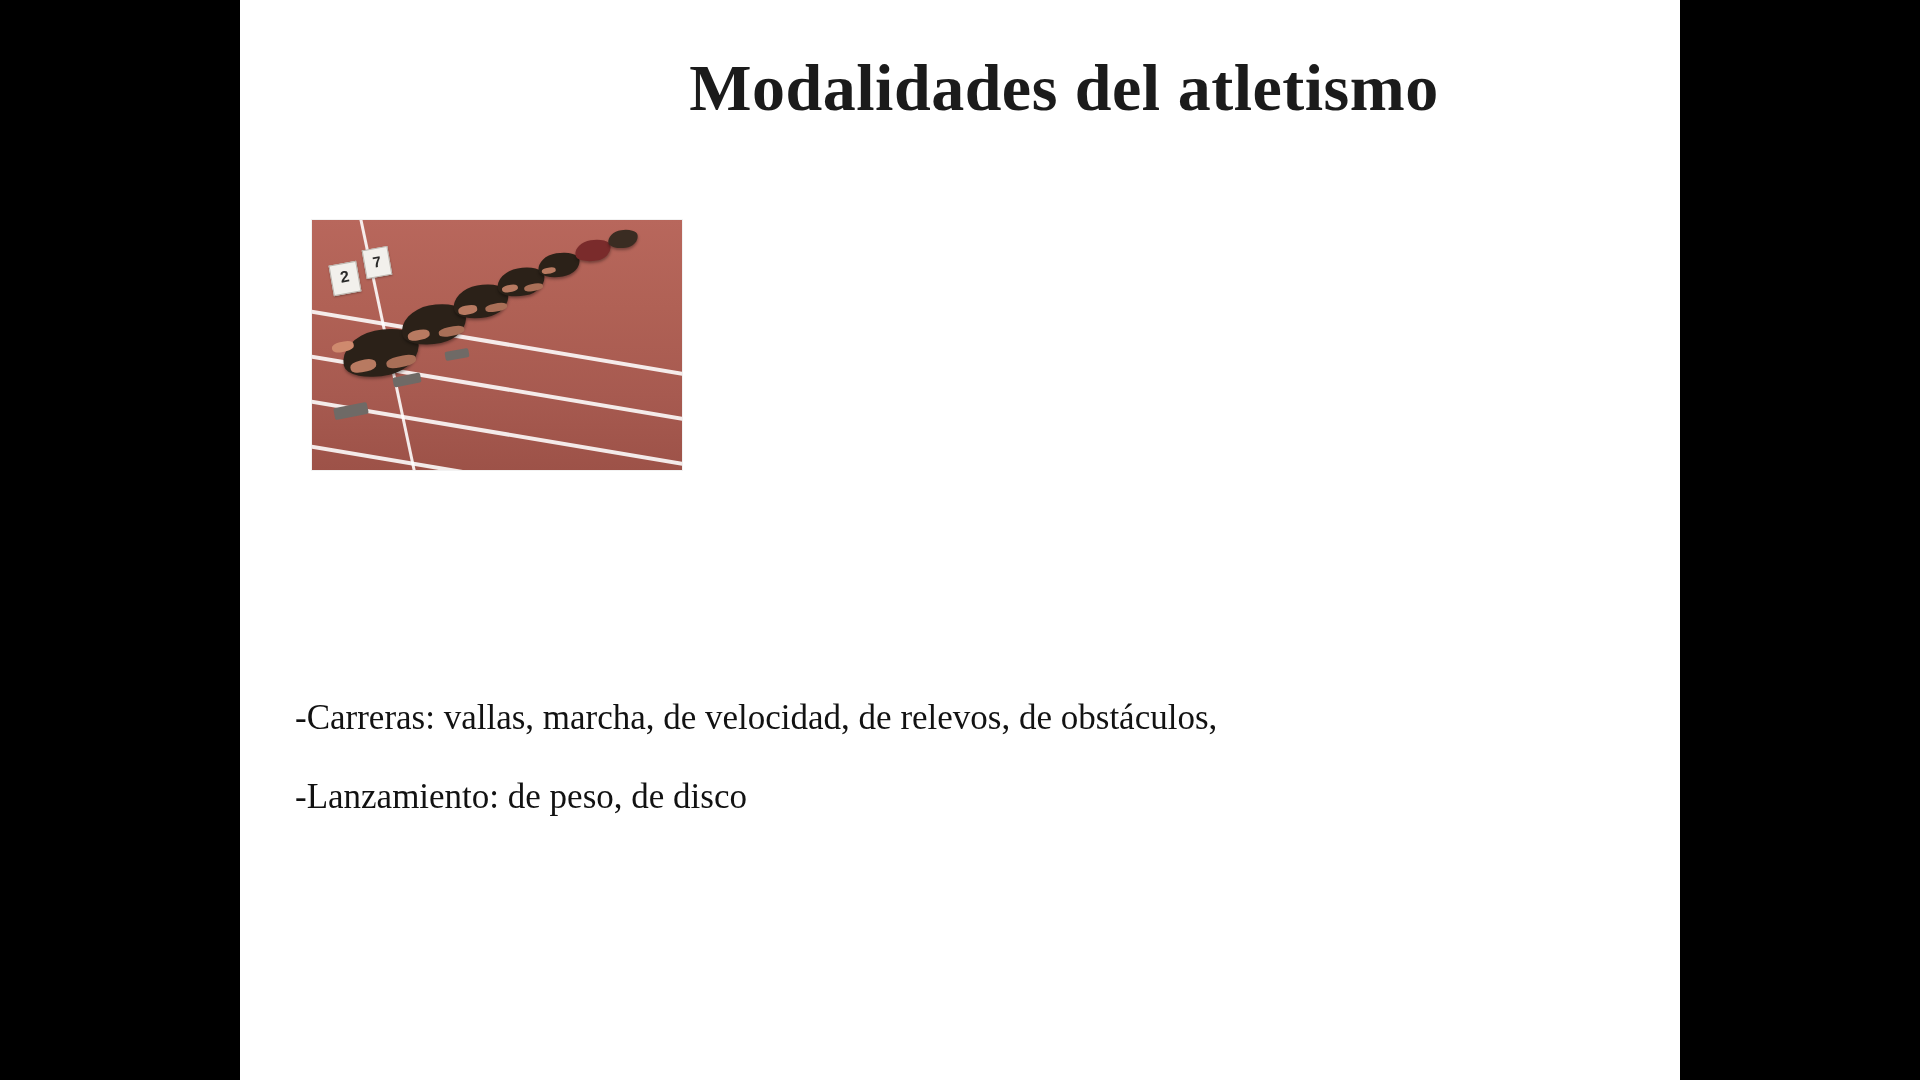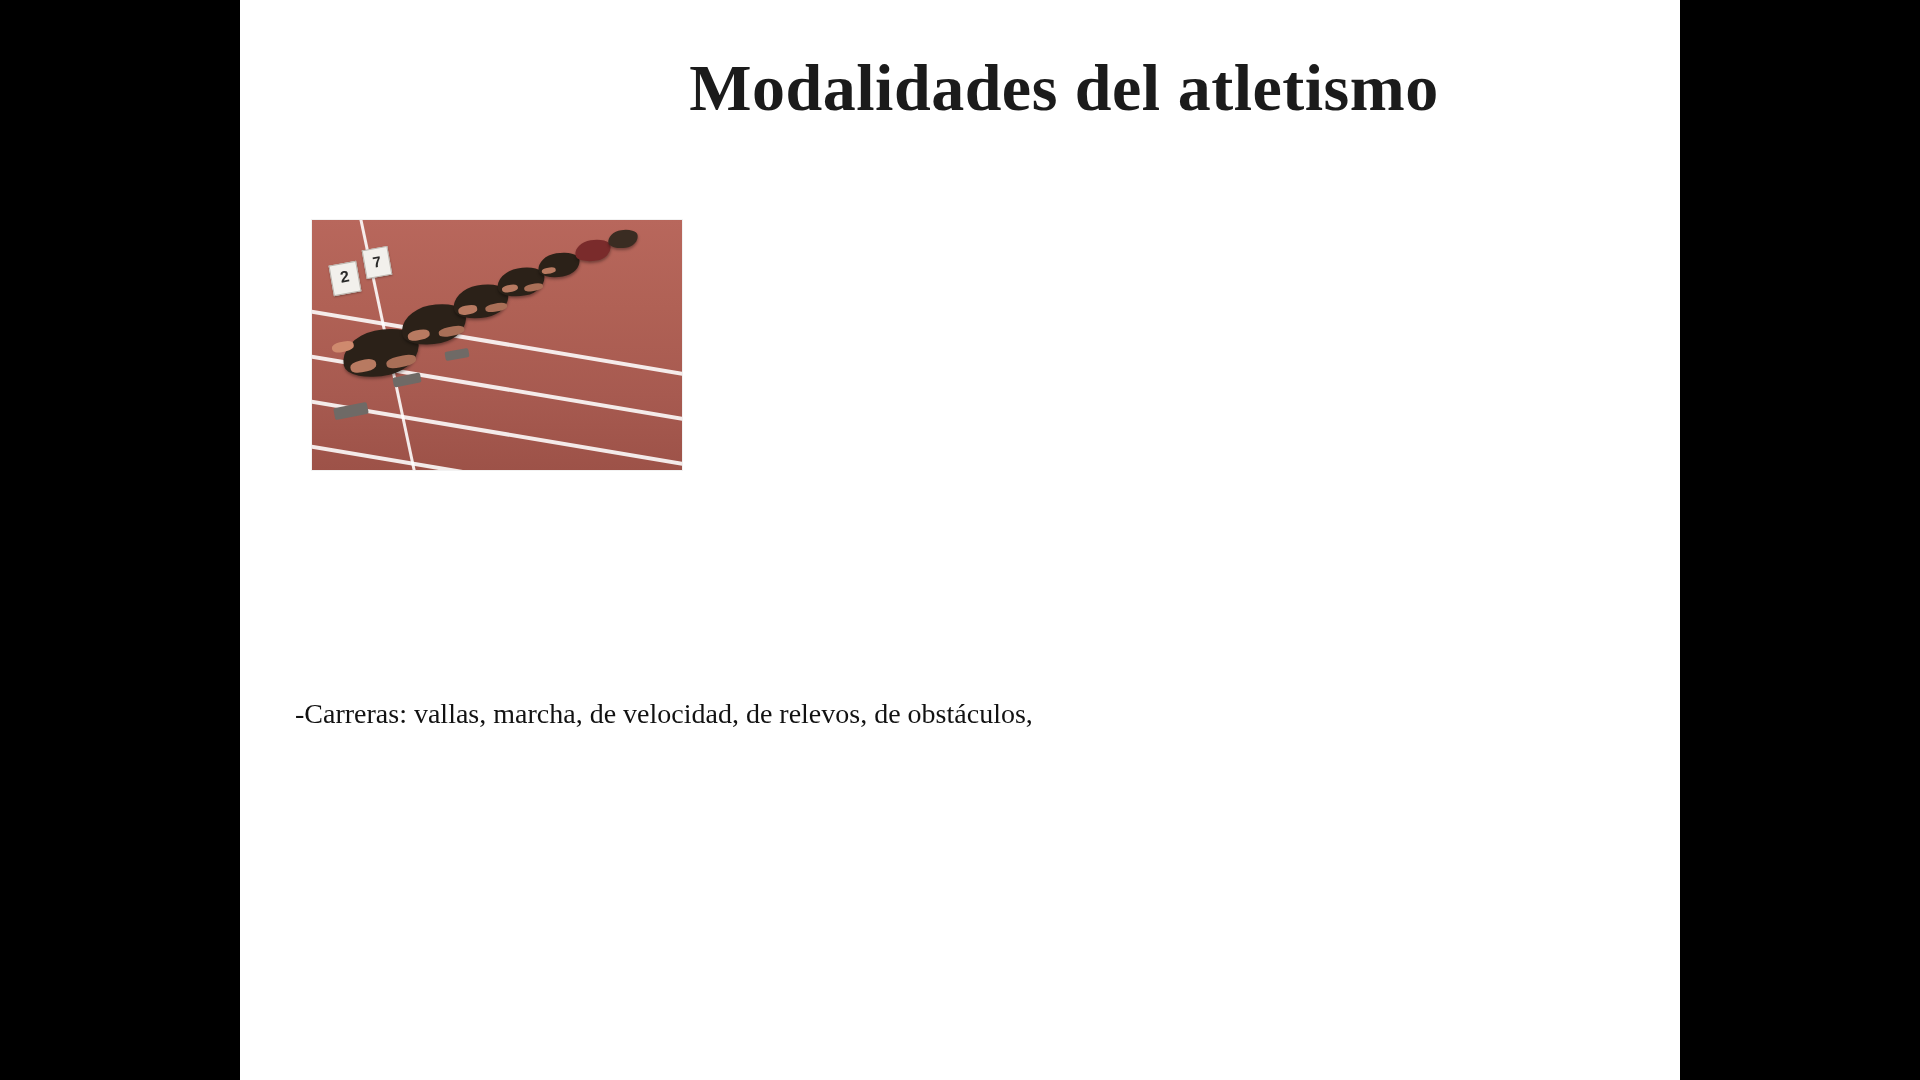--- a/index.html
+++ b/index.html
@@ -113,21 +113,21 @@
   }
   .body-text {
     position: absolute;
     left: 55px;
     top: 700px;
     width: 1340px;
     font-family: "Liberation Serif", serif;
     color: #121212;
   }
   .body-line {
-    font-size: 28px;
+    font-size: 35px;
     line-height: 1.0;
     margin-bottom: 44px;
     white-space: nowrap;
   }
   .body-line:last-child { margin-bottom: 0; }
 </style>
 </head>
 <body>
 
 <div class="stage">
@@ -175,16 +175,17 @@
       <div class="startblock" style="left:6%;  top:74%; width:34px; height:12px; transform: rotate(-11deg);"></div>
       <div class="startblock" style="left:22%; top:62%; width:28px; height:10px; transform: rotate(-11deg);"></div>
       <div class="startblock" style="left:36%; top:52%; width:24px; height:9px;  transform: rotate(-10deg);"></div>
 
       <div class="bib" style="left:5%; top:17%; width:26px; height:24px; font-size:16px; padding-top:5px; transform: rotate(-10deg);">2</div>
       <div class="bib" style="left:14%; top:11%; width:24px; height:22px; font-size:15px; padding-top:5px; transform: rotate(-10deg);">7</div>
     </div>
 
     <div class="body-text">
       <div class="body-line">-Carreras: vallas, marcha, de velocidad, de relevos, de obstáculos,</div>
+      <div class="body-line">-Lanzamiento: de peso, de disco</div>
     </div>
 
   </div>
 </div>
 
 </body></html>

